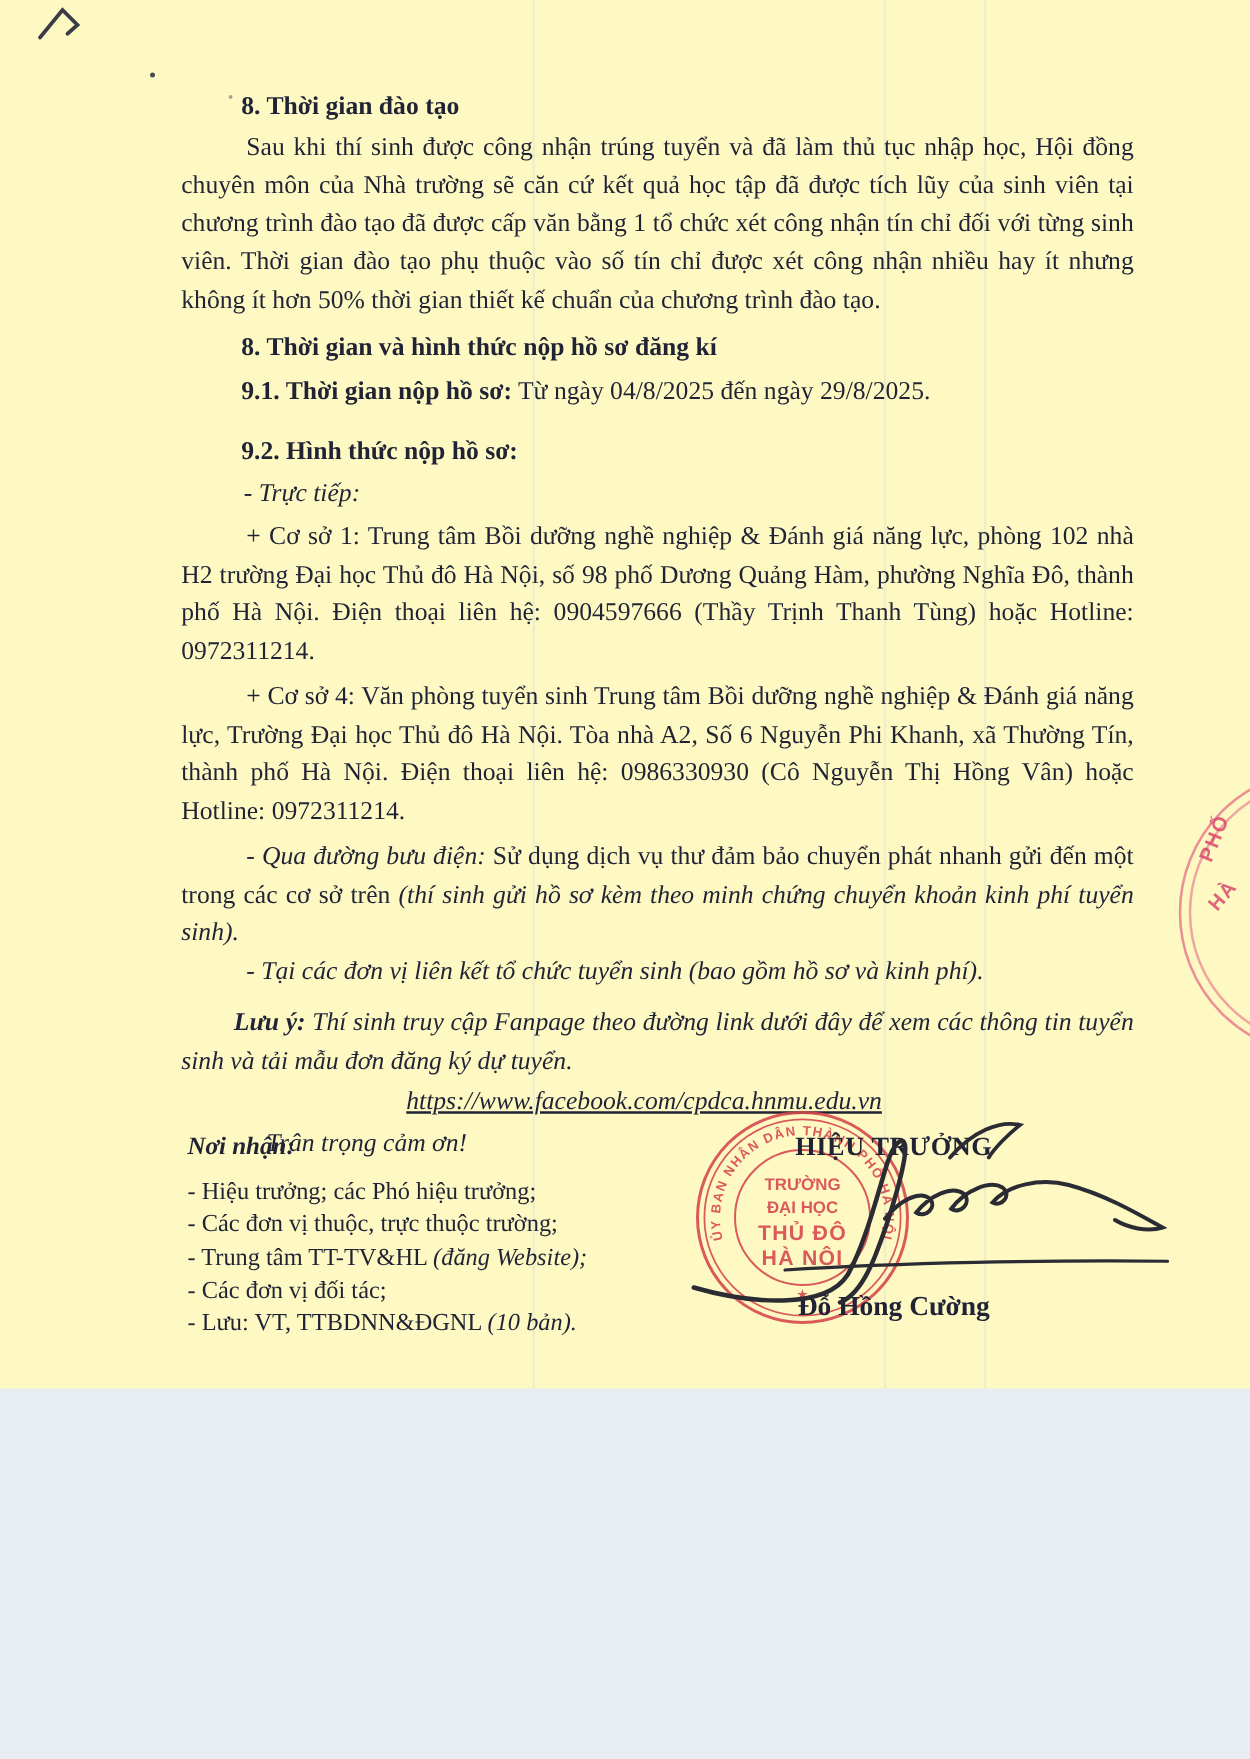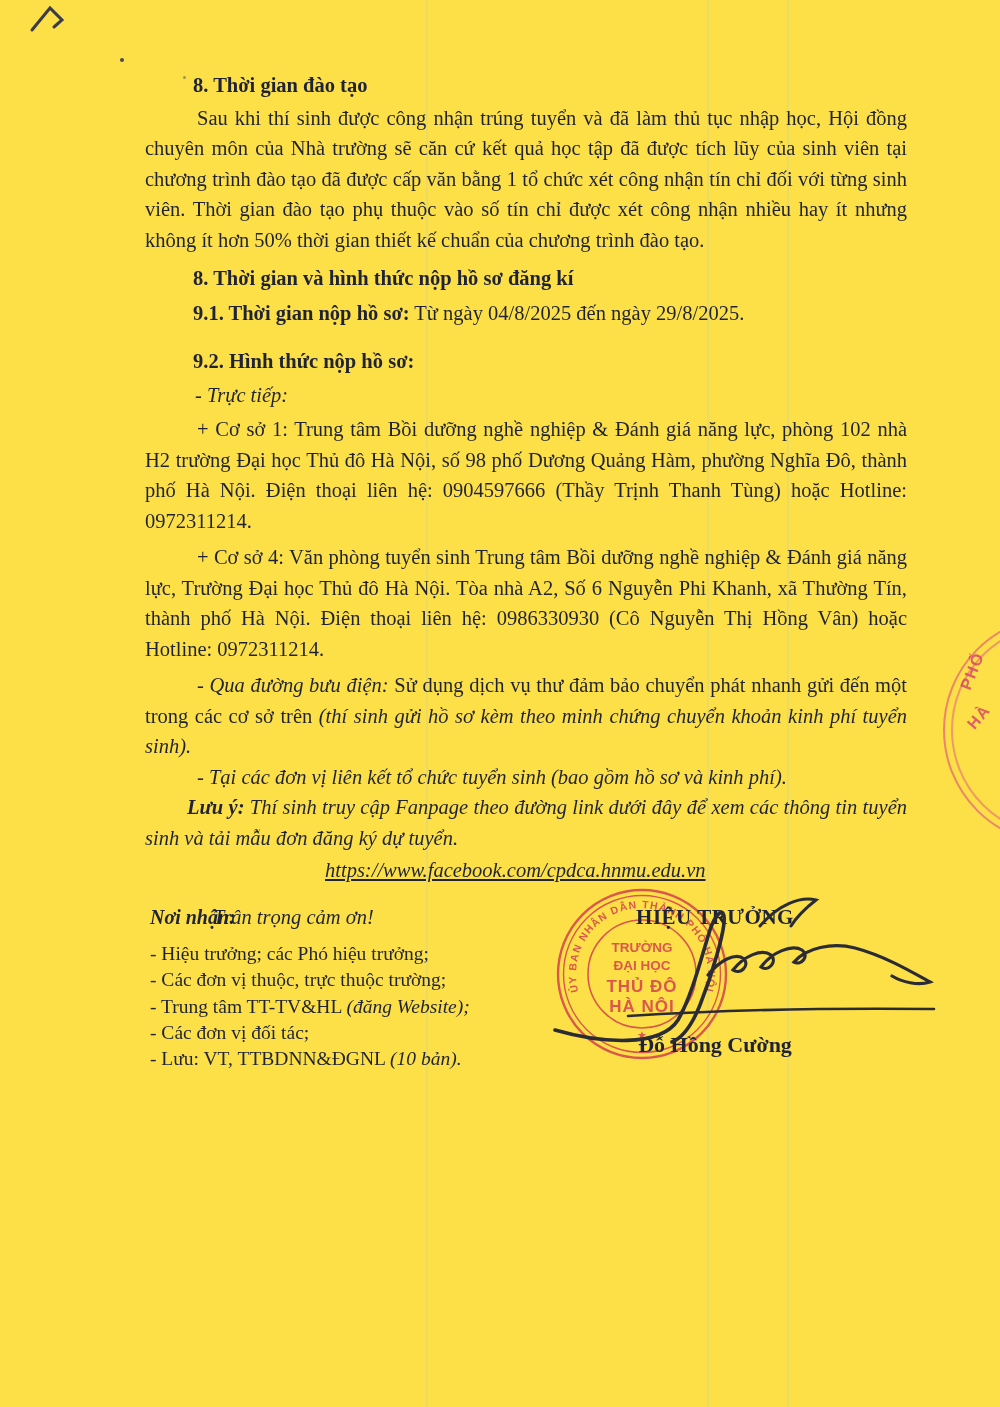--- a/index.html
+++ b/index.html
@@ -1,20 +1,20 @@
 <!DOCTYPE html>
 <html><head>
 <meta charset="utf-8">
 <style>
   * { margin:0; padding:0; box-sizing:border-box; }
   html,body { background:#e8edf2; }
   .page {
     position:relative;
-    width:1000px; height:1407px;
-    background:#fde047;
+    width:1000px; height:1111px;
+    background:#fef9c3;
     overflow:hidden;
     font-family:"Liberation Serif","DejaVu Serif",serif;
     color:#1f2335;
   }
   
   .scan-line { position:absolute; top:0; bottom:0; width:2px; background:rgba(165,200,228,.20); }
   .speck { position:absolute; border-radius:50%; background:#4a4a55; }
 
   
   .textblock {
@@ -27,24 +27,24 @@
   .para1 { text-indent:52px; margin-bottom:8px; }
   .h9  { margin-bottom:4px; }
   .h91 { margin-bottom:18px; text-align:left; }
   .h92 { margin-bottom:3px; }
   .h91 .rest { font-weight:normal; }
   .direct { font-style:italic; text-indent:50px; text-align:left; margin-bottom:4px; }
   .site { text-indent:52px; margin-bottom:6px; }
   .post { text-indent:52px; margin-bottom:0; }
   .post .lead { font-style:italic; }
   .post .note { font-style:italic; }
-  .partner { font-style:italic; text-indent:52px; text-align:left; margin-bottom:0; }
+  .partner { font-style:italic; text-indent:52px; text-align:left; margin-bottom:11px; }
   .luuy { text-indent:42px; font-style:italic; margin-bottom:2px; }
   .luuy .lbl { font-weight:bold; }
-  .linkline { text-indent:180px; text-align:left; margin-bottom:16px; }
+  .linkline { text-indent:180px; text-align:left; margin-bottom:3px; }
   .linkline a { color:#1f2335; font-style:italic; text-decoration:underline; }
   .thanks { font-style:italic; text-indent:68px; text-align:left; }
 
   
   .recipients { position:absolute; left:150px; top:905px; width:360px; }
   .recipients .head { font-weight:bold; font-style:italic; font-size:20px; line-height:24px; margin-bottom:12px; }
   .recipients .item { font-size:19.5px; line-height:26.3px; }
   .recipients .item .note { font-style:italic; }
 
   

